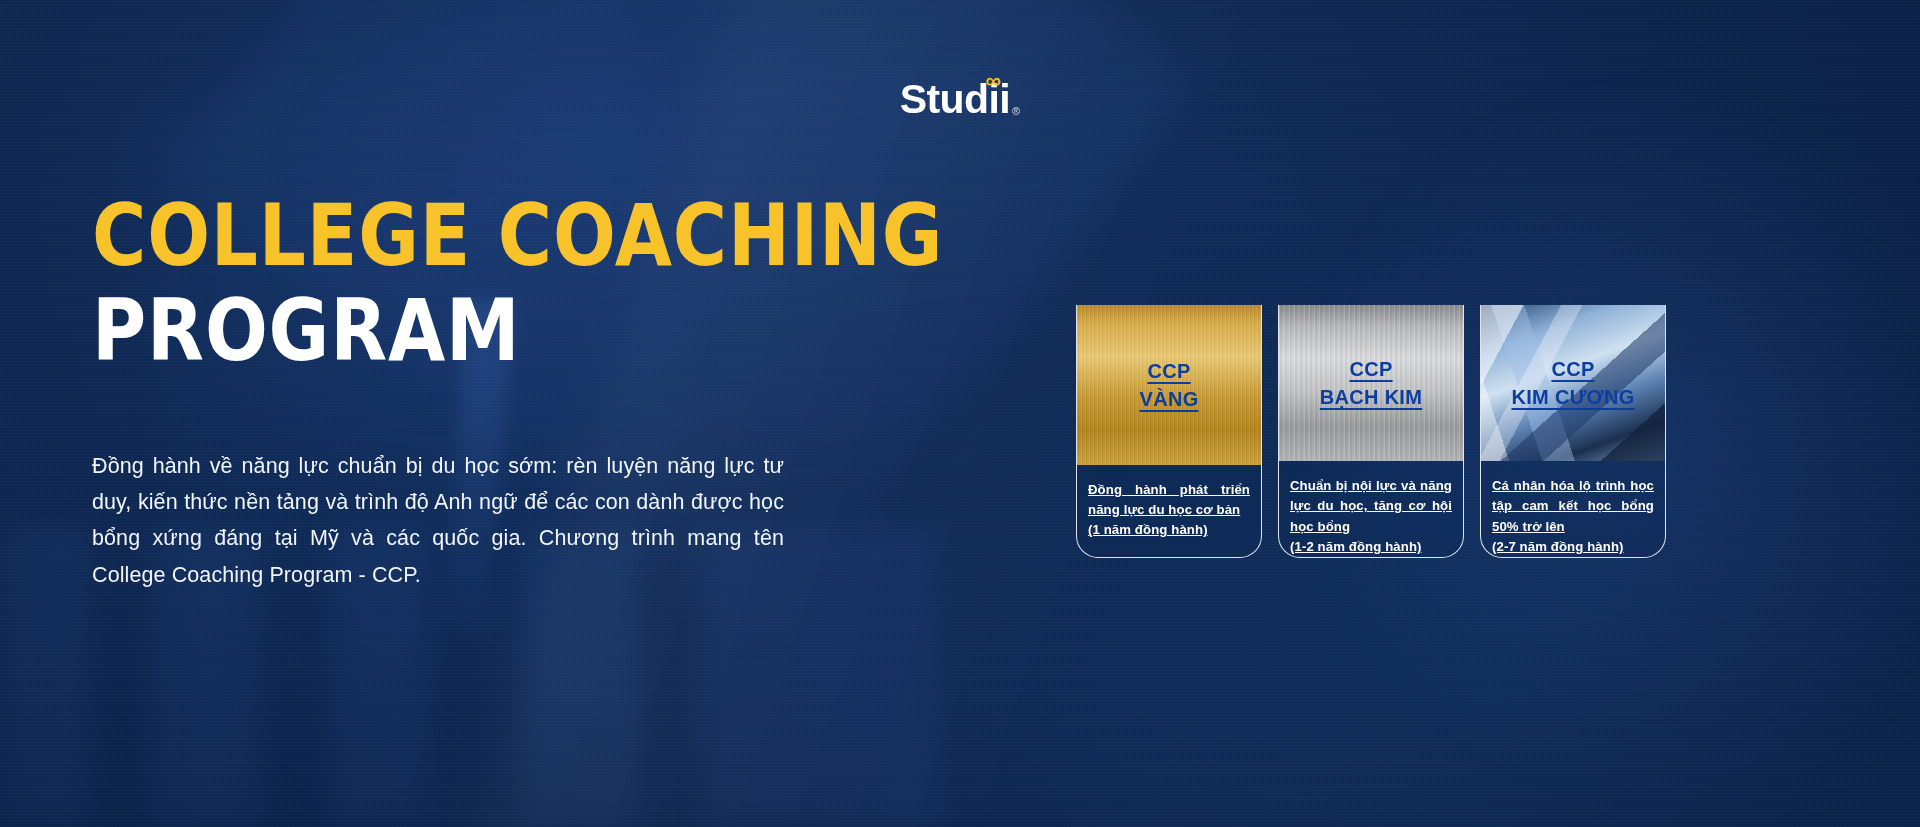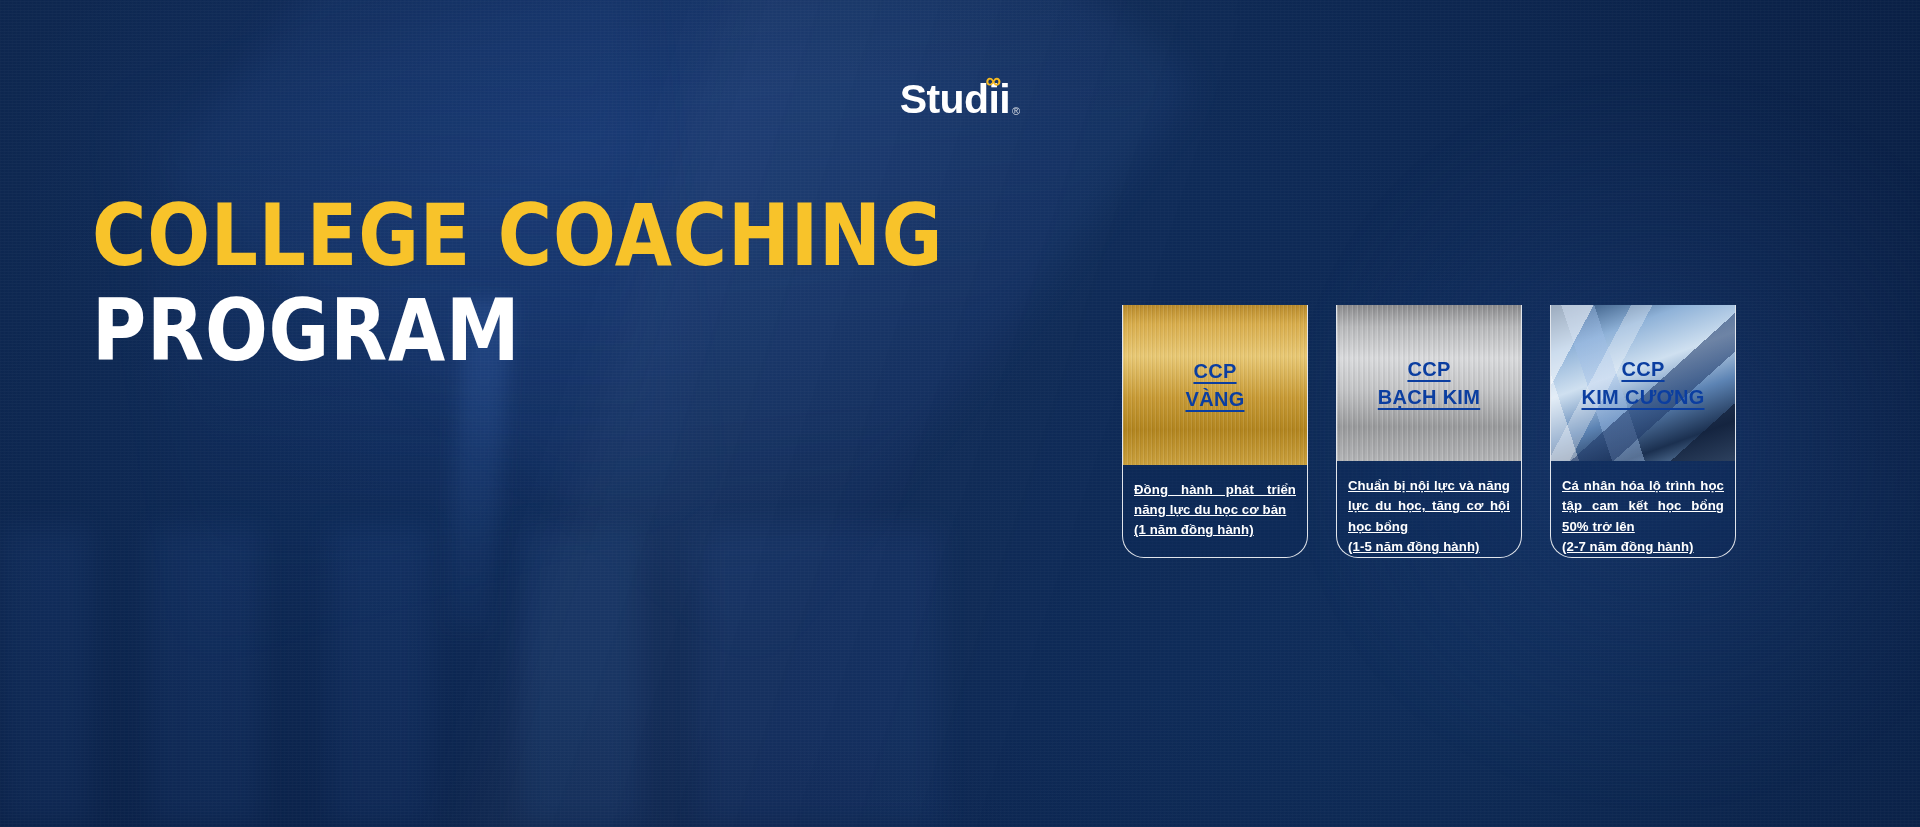--- a/index.html
+++ b/index.html
@@ -152,23 +152,23 @@
     line-height:1.68;
     color:#f2f5fa;
     text-align:justify;
     text-align-last:left;
     letter-spacing:.1px;
   }
 
   
   #cards {
     position:absolute;
-    left:1122px; top:305px;
+    left:1076px; top:305px;
     display:flex;
-    gap:28px;
+    gap:16px;
   }
   .card {
     width:186px;
     height:253px;
     border:1.6px solid rgba(255,255,255,.88);
     border-top:none;
     border-radius:0 0 22px 22px;
     display:flex;
     flex-direction:column;
     background:rgba(12,38,86,.28);
@@ -249,20 +249,21 @@
     <div class="logo-wrap">
       <span class="logo-text">Studii</span>
       <span class="logo-inf">∞</span>
       <span class="logo-reg">®</span>
     </div>
   </div>
 
   <div id="copy">
     <div class="headline-1">COLLEGE COACHING</div>
     <div class="headline-2">PROGRAM</div>
+    <p class="lead">Đồng hành về năng lực chuẩn bị du học sớm: rèn luyện năng lực tư duy, kiến thức nền tảng và trình độ Anh ngữ để các con dành được học bổng xứng đáng tại Mỹ và các quốc gia. Chương trình mang tên College Coaching Program - CCP.</p>
   </div>
 
   <div id="cards">
 
     <div class="card">
       <div class="card-media media-gold">
         <div class="media-title">
           <span>CCP</span>
           <span class="l2">VÀNG</span>
         </div>
@@ -278,21 +279,21 @@
     <div class="card">
       <div class="card-media media-plat">
         <div class="media-title">
           <span>CCP</span>
           <span class="l2">BẠCH KIM</span>
         </div>
       </div>
       <div class="card-body">
         <div class="card-desc">
           <span>Chuẩn bị nội lực và năng lực du học, tăng cơ hội học bổng</span>
-          <span class="dur">(1-5 năm đồng hành)</span>
+          <span class="dur">(1-2 năm đồng hành)</span>
         </div>
       </div>
     </div>
 
     <div class="card">
       <div class="card-media media-dia">
         <div class="media-title">
           <span>CCP</span>
           <span class="l2">KIM CƯƠNG</span>
         </div>

